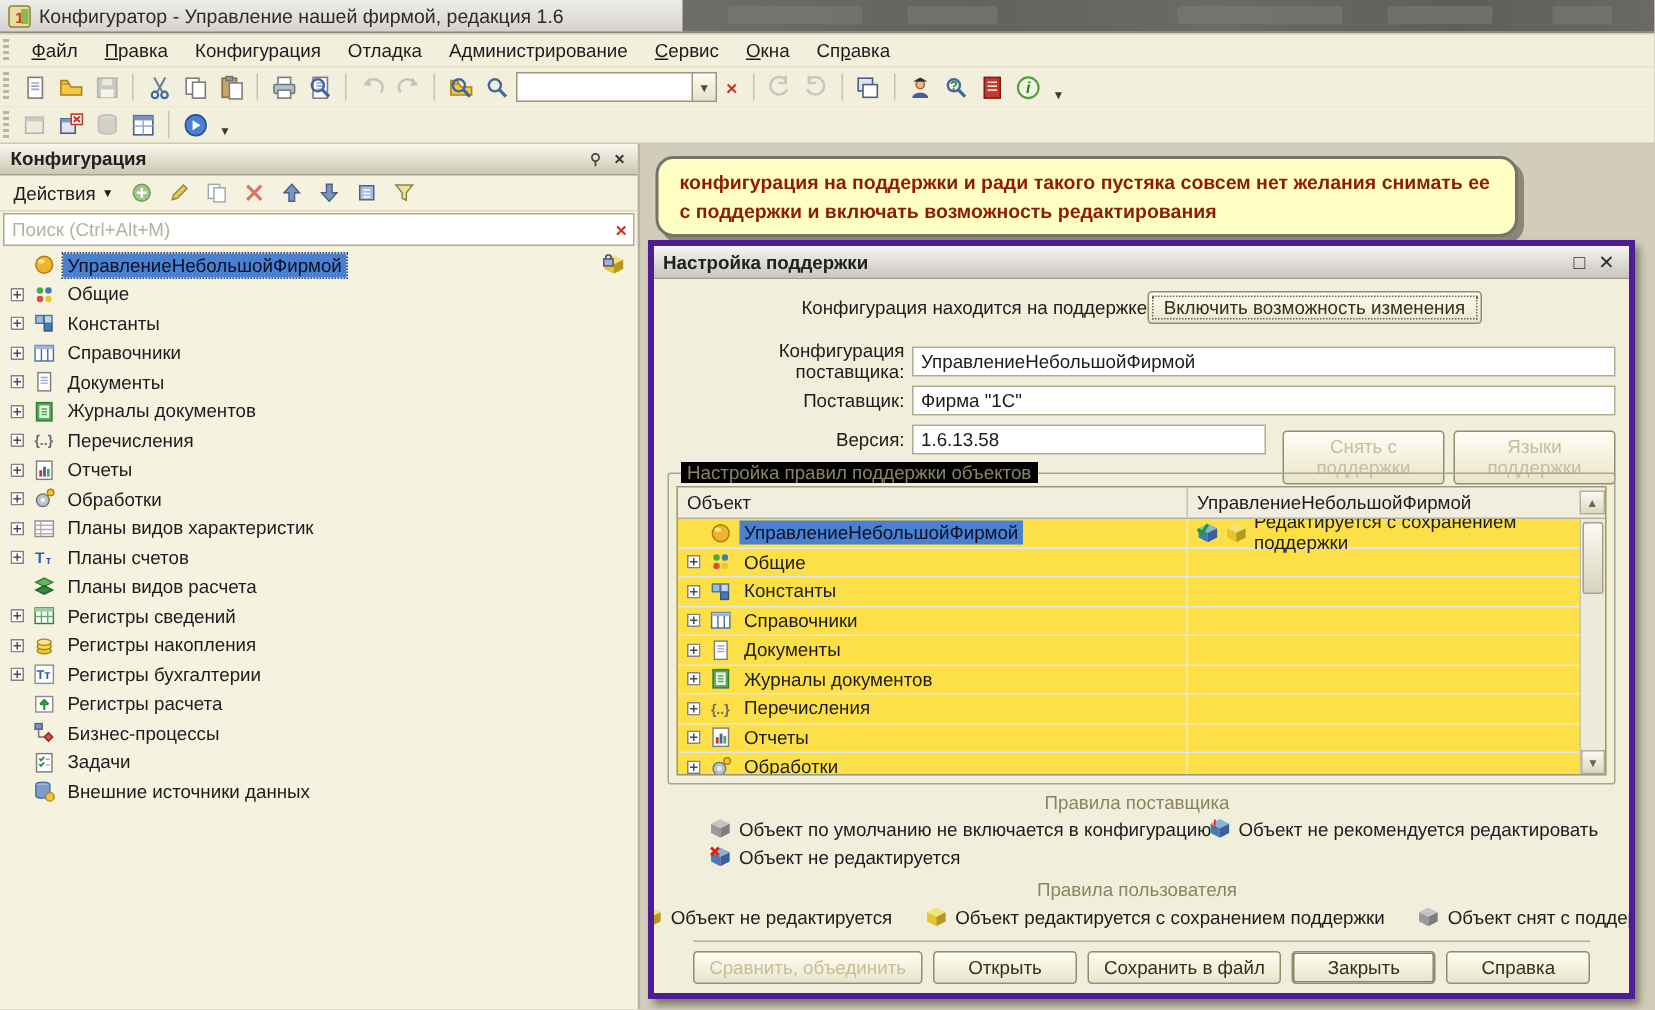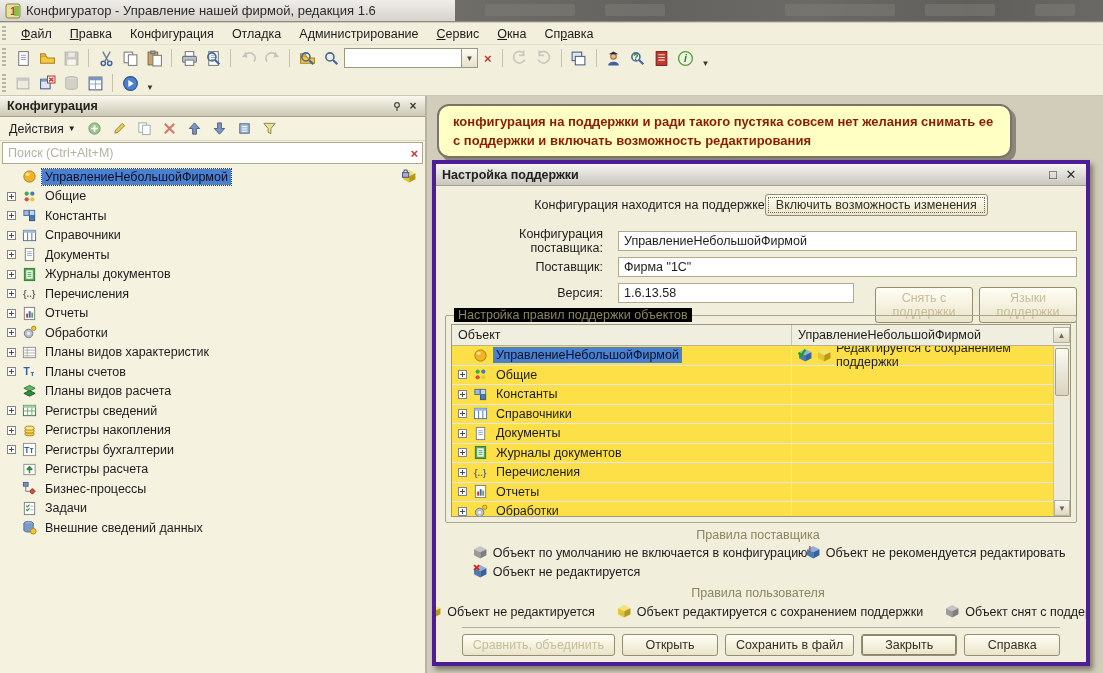--- a/index.html
+++ b/index.html
@@ -61,21 +61,21 @@
   .dlg-title b { flex:1; color:#21211d; }
   .dlg-title .wbtn { width:18px; text-align:center; font-size:13px; color:#2e2e2a; }
   .dlg-body { flex:1; display:flex; flex-direction:column; padding:5px 9px 6px 9px; overflow:hidden;align-items:center;}
   .statusrow { display:flex; align-items:center; height:28px; }
   .statusrow span { flex:1; }
   .btn { border:1px solid #938e6d; border-radius:3px; background:linear-gradient(#fffef4,#e9e4ca); padding:3px 10px; font:inherit; color:#33301d; }
   .btn.focus { outline:1px dotted #6b6752; outline-offset:-4px; }
   .btn.disabled { color:#c7bd99; }
   .btn.default { box-shadow:inset 0 0 0 1px #8a8568; }
   .hrline { border-top:1px solid #b5b19a; margin:3px 0 5px 0; }
-  .frow { display:flex; align-items:center; height:26px; gap:15px;}
+  .frow { display:flex; align-items:center; height:26px; gap:5px;}
   .frow label { width:158px; text-align:right; }
   .finput { height:20px; border:1px solid #b0ab8e; background:#fff; padding:0 5px; display:flex; align-items:center; white-space:nowrap; overflow:hidden;}
   .finput.grow { flex:1; }
   .verinput { width:236px; }
   .verbtns { display:flex; gap:6px; margin-left:6px; flex:1;margin-top:24px; }
   .verbtns .btn { flex:1; }
 
   .groupbox { border:1px solid #aaa68e; border-radius:2px; margin-top:9px; position:relative; padding:8px 5px 5px 5px; flex:1; min-height:0; display:flex;}
   .gtitle { position:absolute; top:-8px; left:8px; background:#000000; padding:0 4px; color:#8a8560; }
   .sgtitle { display:flex; align-items:center; gap:6px; color:#8a8560; margin-top:4px; height:15px;}
@@ -645,21 +645,21 @@
       </div>
       <div class="trow">
         <span class="expbox"></span>
   <span class="ticon">
           <svg width="15" height="15" viewBox="0 0 16 16">
             <ellipse cx="7" cy="3.5" rx="5" ry="1.9" fill="#9db9e0" stroke="#4a6f9e"></ellipse>
             <path d="M2 3.5v7.5c0 1 2.2 1.9 5 1.9s5-.9 5-1.9V3.5" fill="#7c9cc8" stroke="#4a6f9e"></path>
             <circle cx="12" cy="12" r="3" fill="#f2c832" stroke="#a8831c"></circle>
           </svg>
         </span>
-  <span class="tlabel">Внешние сведений данных</span>
+  <span class="tlabel">Внешние источники данных</span>
       </div>
     </div>
 </div>
 
 <div class="callout">
   <p>конфигурация на поддержки и ради такого пустяка совсем нет желания снимать ее с поддержки и включать возможность редактирования</p>
 </div>
 
 <div class="dialog">
   <div class="dlg-title">

